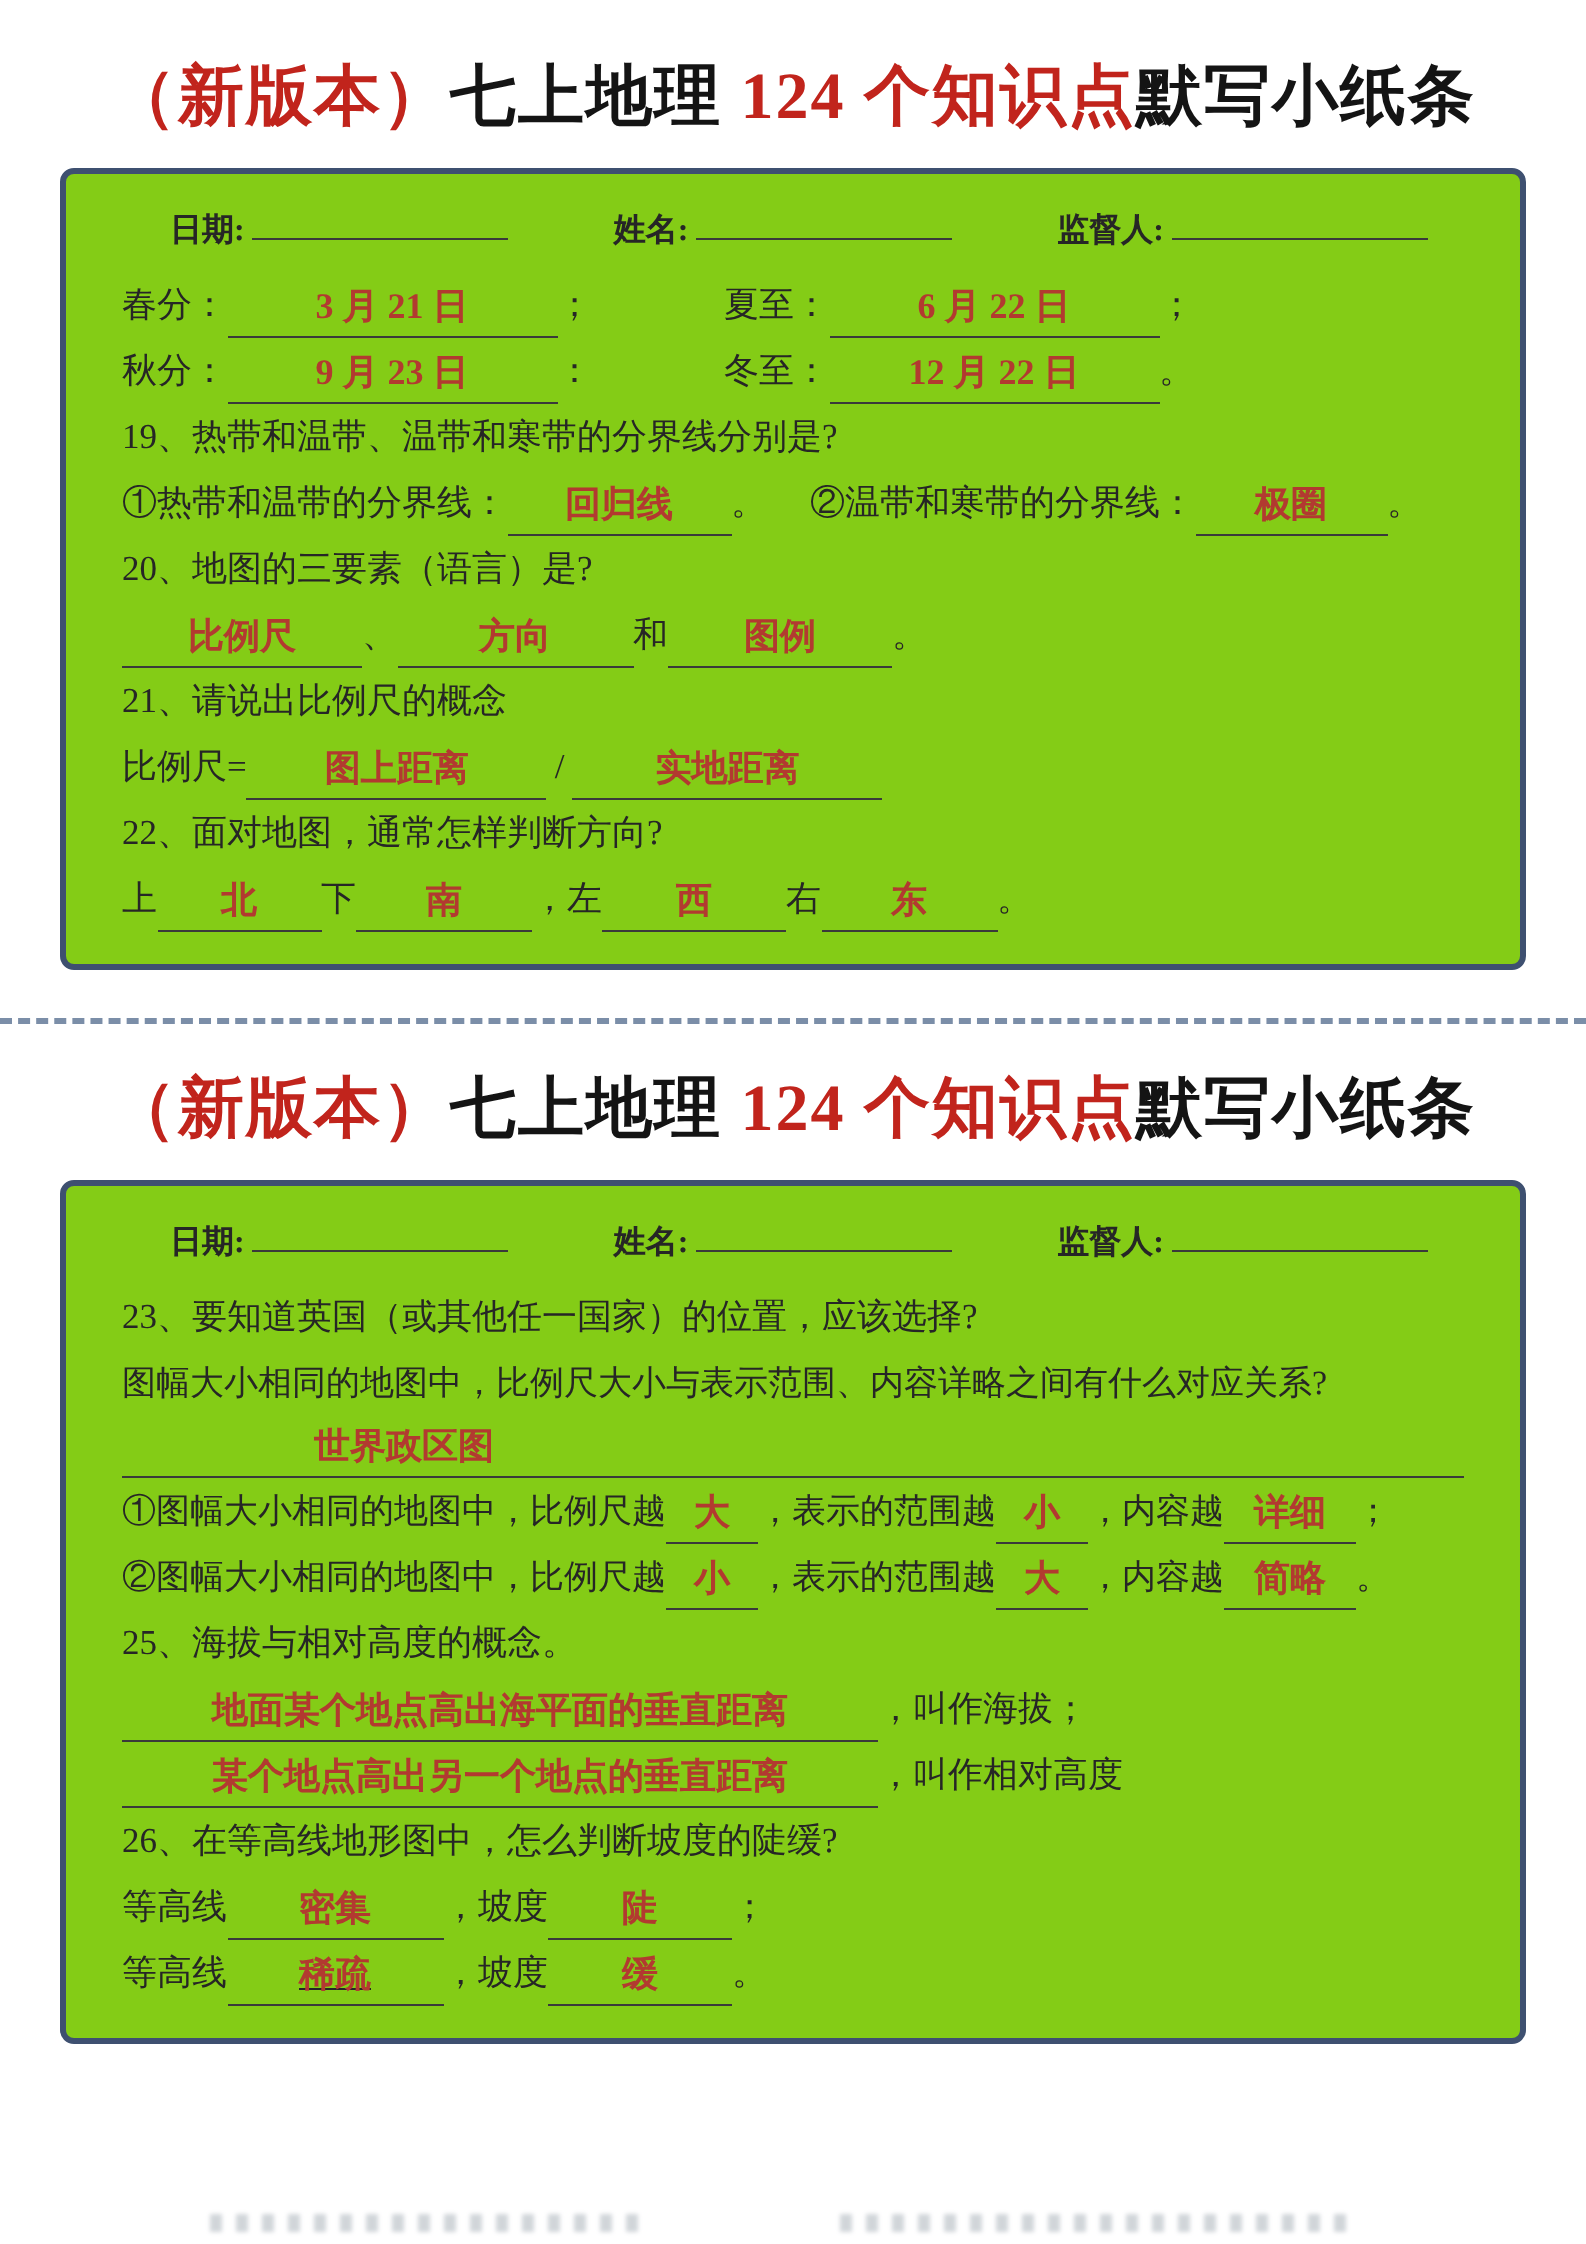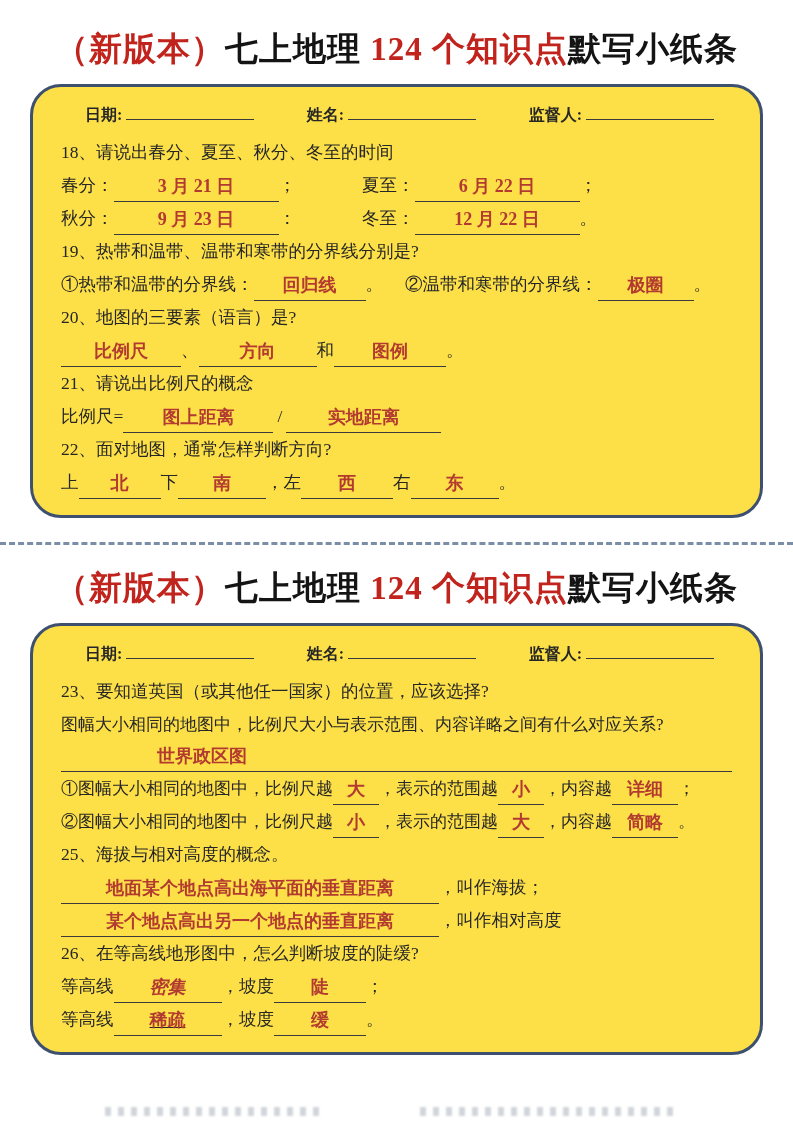--- a/index.html
+++ b/index.html
@@ -10,23 +10,23 @@
   }
   .page{position:absolute;inset:0;}
   .ticket-title{
     text-align:center;font-size:33px;font-weight:700;letter-spacing:1px;
     margin:12px;padding:0;line-height:46px;white-space:nowrap;
   }
   .ticket-title .red{color:#c1241c;}
   .ticket-title .black{color:#141414;}
   .card{
     margin:8px 30px 0 30px;
-    border:3px solid #3e5070;border-radius:31px;
+    border:3px solid #3e5070;border-radius:7px;
     padding:14px 28px 16px 28px;
-    background:#fde047;box-sizing:border-box;
+    background:#84cc16;box-sizing:border-box;
   }
   .hdr-row{
     display:flex;justify-content:space-between;align-items:baseline;
     font-weight:700;font-size:16px;padding:2px 18px 0 24px;margin-bottom:10px;
   }
   .hdr-item{display:flex;align-items:baseline;}
   .hdr-line{display:inline-block;border-bottom:1.6px solid #3a3a3a;height:16px;width:128px;margin-left:4px;}
   .line{font-size:17.5px;line-height:33px;white-space:nowrap;}
   .blank{
     display:inline-block;border-bottom:1.6px solid #3a3a3a;
@@ -66,21 +66,20 @@
         <span class="hdr-item">
           <span>姓名:</span>
           <span class="hdr-line"></span>
         </span>
         <span class="hdr-item">
           <span>监督人:</span>
           <span class="hdr-line"></span>
         </span>
       </div>
 
-      <div class="line">18、请说出春分、夏至、秋分、冬至的时间</div>
       <div class="line">
         <span>春分：</span><span class="blank" style="width:165px;"><span class="ans">3 月 21 日</span></span><span>；</span><span class="gap-sp" style="width:66px;"></span><span>夏至：</span><span class="blank" style="width:165px;"><span class="ans">6 月 22 日</span></span><span>；</span>
       </div>
       <div class="line">
         <span>秋分：</span><span class="blank" style="width:165px;"><span class="ans">9 月 23 日</span></span><span>：</span><span class="gap-sp" style="width:66px;"></span><span>冬至：</span><span class="blank" style="width:165px;"><span class="ans">12 月 22 日</span></span><span>。</span>
       </div>
 
       <div class="line">19、热带和温带、温带和寒带的分界线分别是?</div>
       <div class="line">
         <span>①热带和温带的分界线：</span><span class="blank" style="width:112px;"><span class="ans">回归线</span></span><span>。</span><span class="gap-sp" style="width:22px;"></span><span>②温带和寒带的分界线：</span><span class="blank" style="width:96px;"><span class="ans">极圈</span></span><span>。</span>
@@ -142,21 +141,21 @@
       <div class="line">25、海拔与相对高度的概念。</div>
       <div class="line">
         <span class="blank" style="width:378px;"><span class="ans">地面某个地点高出海平面的垂直距离</span></span><span>，叫作海拔；</span>
       </div>
       <div class="line">
         <span class="blank" style="width:378px;"><span class="ans">某个地点高出另一个地点的垂直距离</span></span><span>，叫作相对高度</span>
       </div>
 
       <div class="line">26、在等高线地形图中，怎么判断坡度的陡缓?</div>
       <div class="line">
-        <span>等高线</span><span class="blank" style="width:108px;font-style:italic;"><span class="ans">密集</span></span><span>，坡度</span><span class="blank" style="width:92px;"><span class="ans">陡</span></span><span>；</span>
+        <span>等高线</span><span class="blank" style="width:108px;"><span class="ans">密集</span></span><span>，坡度</span><span class="blank" style="width:92px;"><span class="ans">陡</span></span><span>；</span>
       </div>
       <div class="line">
         <span>等高线</span><span class="blank" style="width:108px;text-decoration:underline;"><span class="ans">稀疏</span></span><span>，坡度</span><span class="blank" style="width:92px;"><span class="ans">缓</span></span><span>。</span>
       </div>
     </div>
   </div>
 
   <div class="smudge" style="left:105px;width:220px;"></div>
   <div class="smudge" style="left:420px;width:260px;"></div>
 </div>

